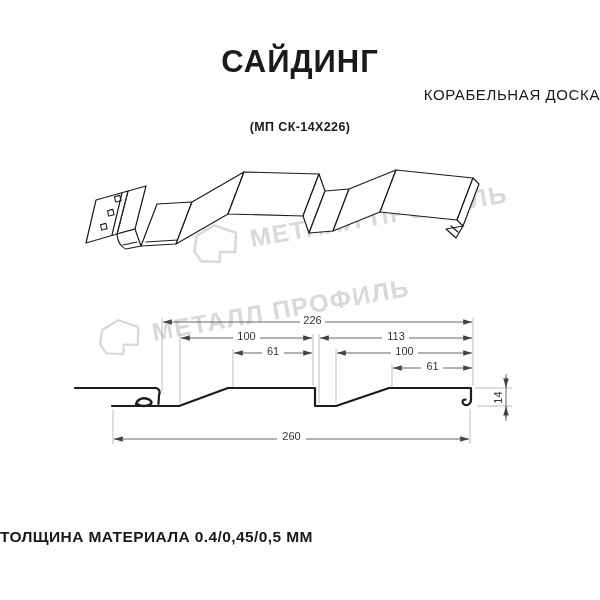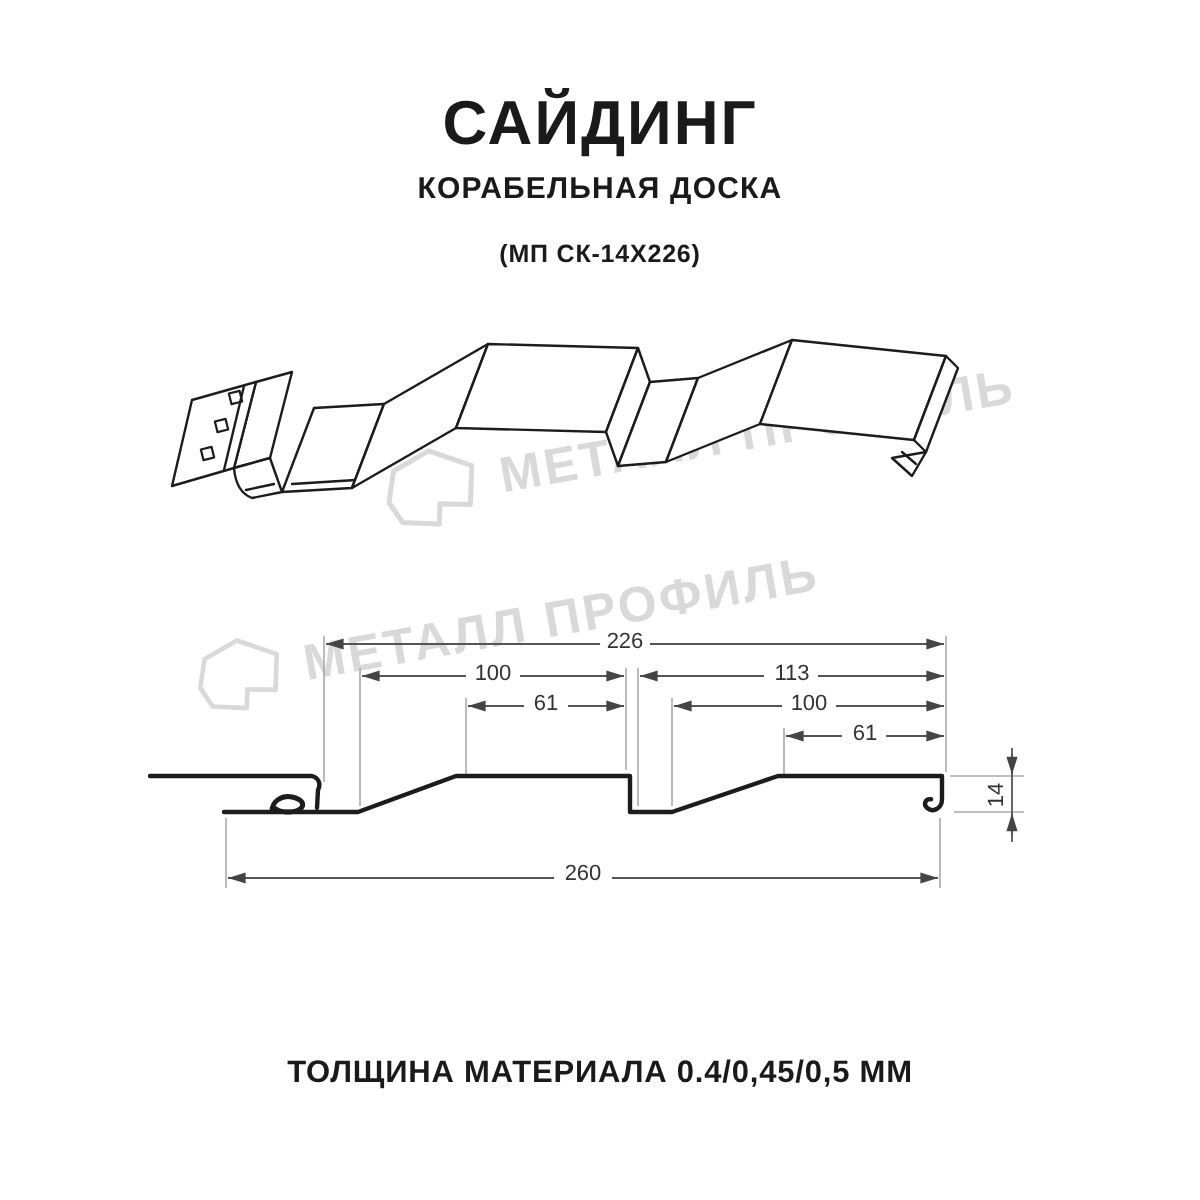--- a/index.html
+++ b/index.html
@@ -2,24 +2,24 @@
 <html><head>
 <meta charset="utf-8">
 <style>
   html,body{margin:0;padding:0;background:#fff;}
   .page{
     position:relative;width:600px;height:600px;background:#ffffff;
     font-family:"Liberation Sans",sans-serif;overflow:hidden;
   }
   .header{position:absolute;top:46px;left:0;width:600px;text-align:center;color:#1a1a1a;}
   .title{font-size:31px;font-weight:800;letter-spacing:1px;line-height:1.05;margin:0;}
-  .subtitle{font-size:15px;font-weight:700;letter-spacing:0.6px;margin-top:7px;}
+  .subtitle{font-size:15px;font-weight:400;letter-spacing:0.6px;margin-top:7px;text-align:right;}
   .model{font-size:12.5px;font-weight:700;letter-spacing:0.4px;margin-top:17px;}
   .footer{
-    position:absolute;top:528px;left:0;width:600px;text-align:center;
+    position:absolute;top:528px;left:0;width:600px;text-align:left;
     font-size:15.5px;font-weight:700;letter-spacing:0.4px;color:#1a1a1a;
   }
   .watermark{
     position:absolute;display:flex;align-items:center;gap:9px;
     transform:rotate(-10deg);transform-origin:left center;z-index:1;
     pointer-events:none;white-space:nowrap;
   }
   .wm-text{font-size:25px;font-weight:700;letter-spacing:1.5px;color:#d9d9d9;}
   #wm1{left:190px;top:228px;}
   #wm2{left:96px;top:322px;}

